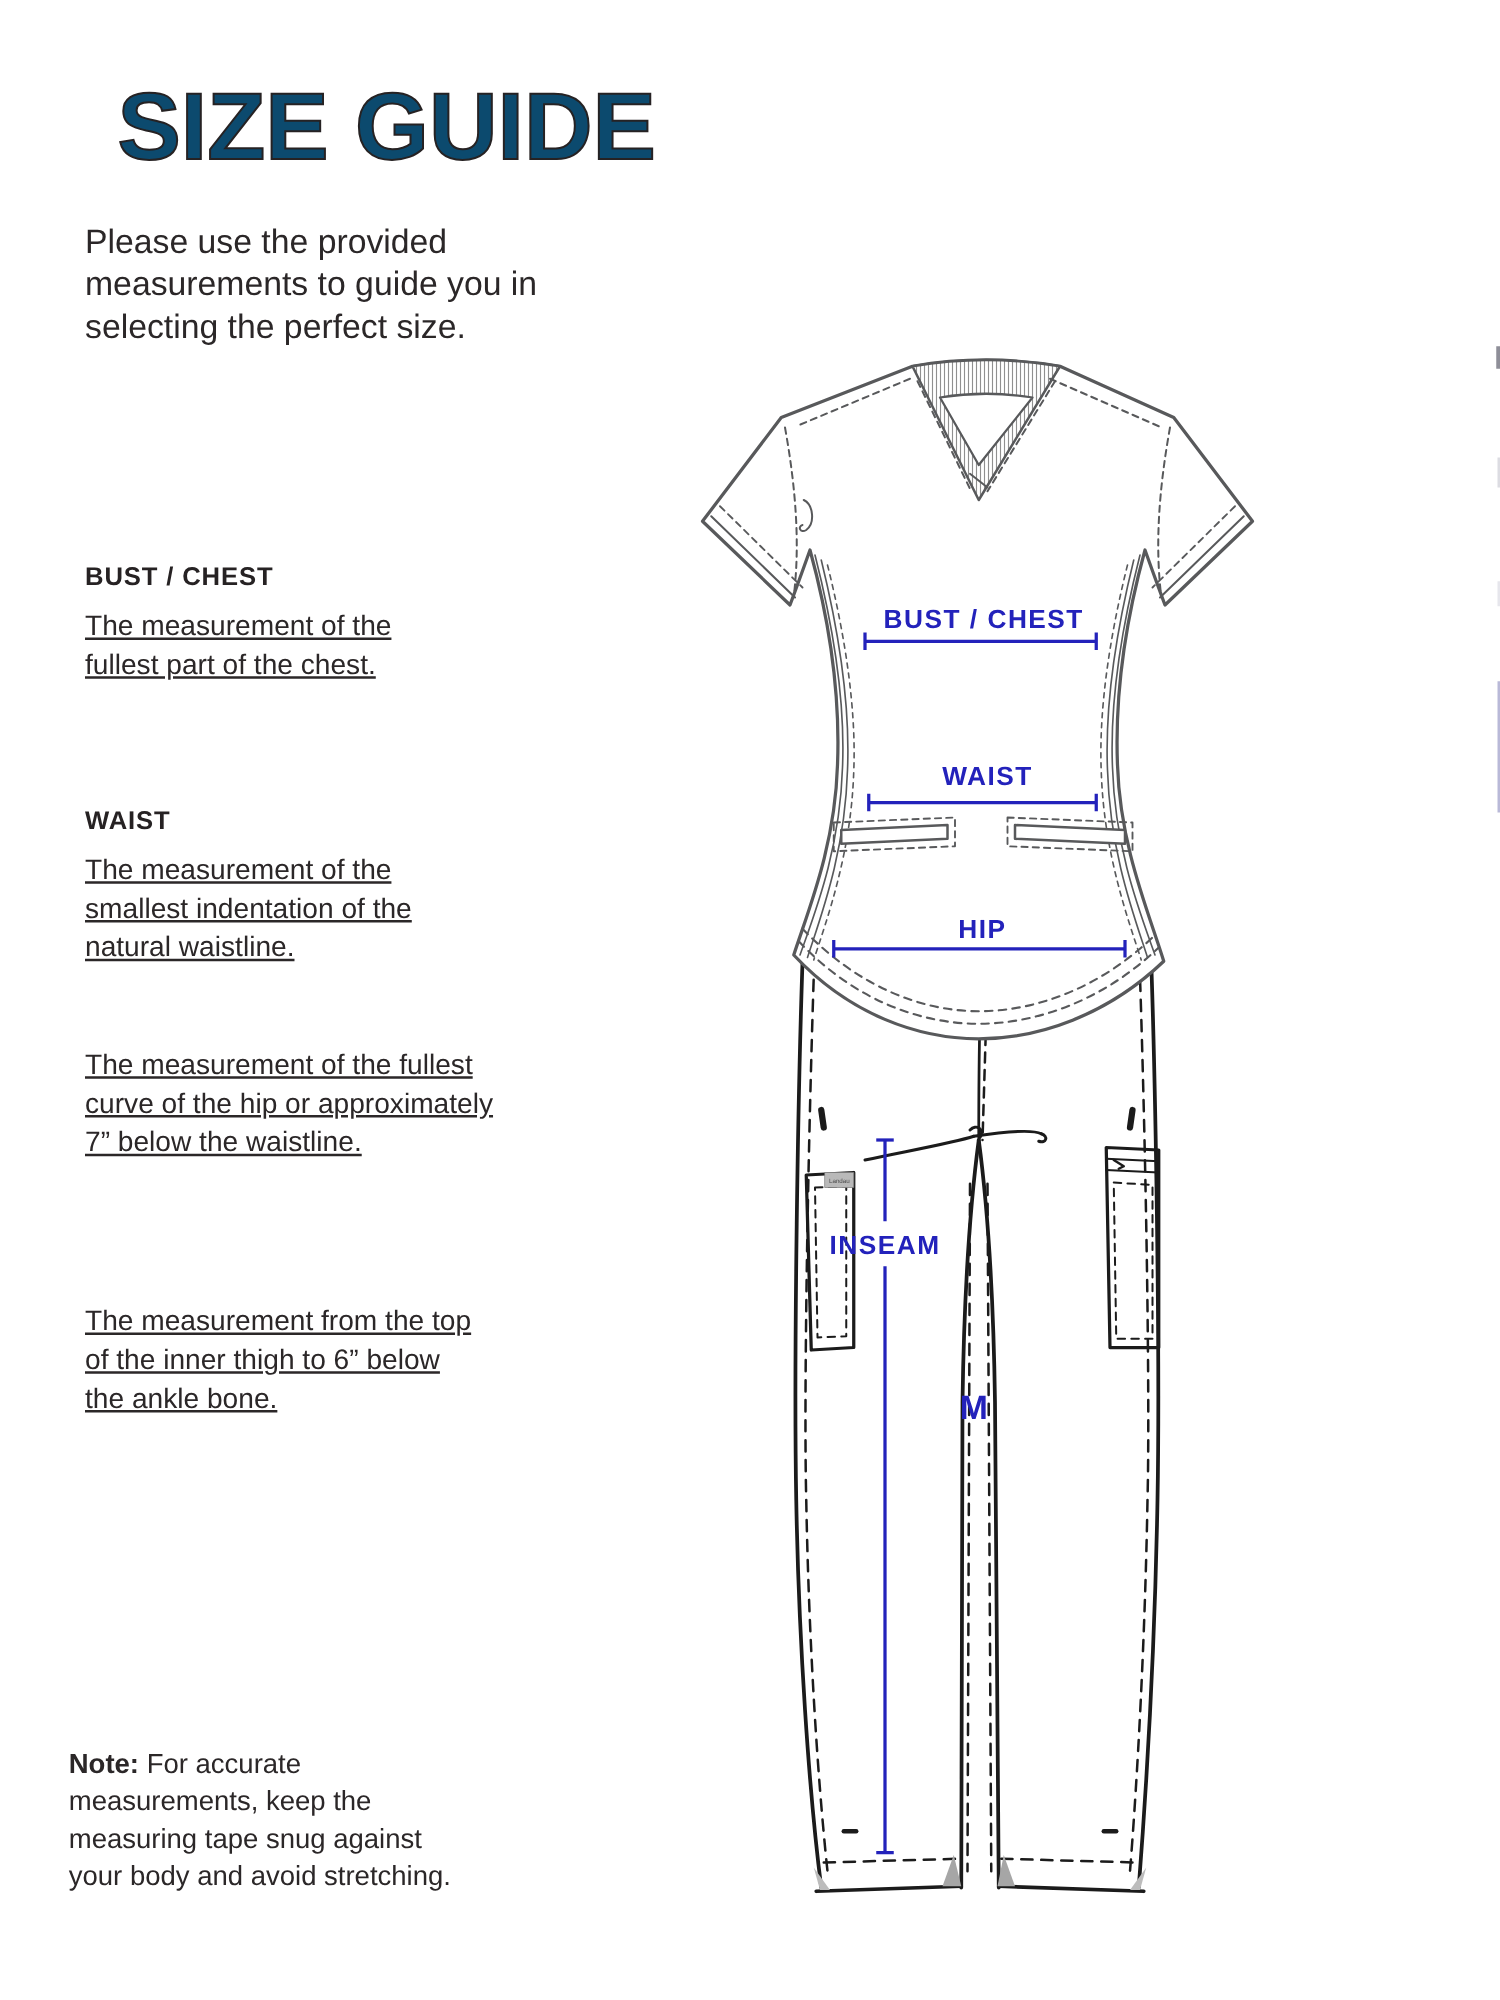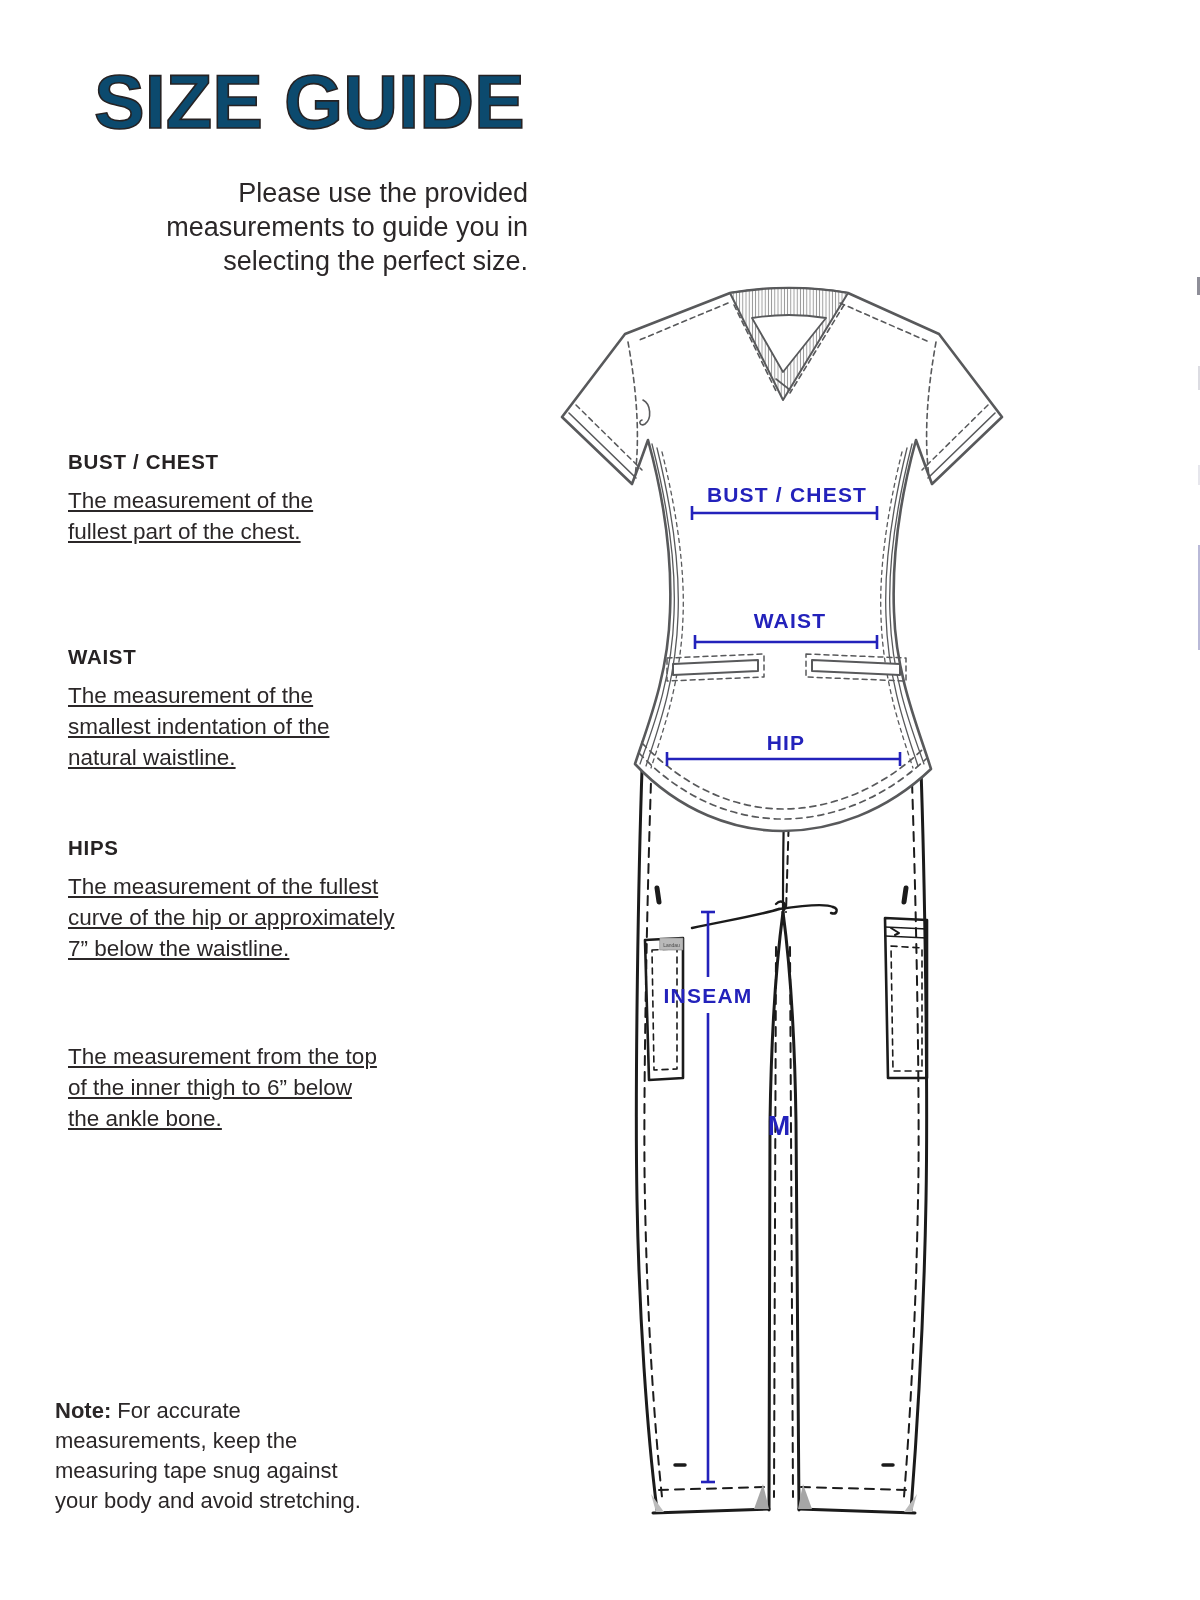--- a/index.html
+++ b/index.html
@@ -6,21 +6,21 @@
   body{width:1200px;height:1600px;position:relative;font-family:"Liberation Sans",sans-serif;color:#282425;}
   .page{position:absolute;left:0;top:0;width:1200px;height:1600px;background:#ffffff;overflow:hidden;}
 
   .title{
     position:absolute;left:66px;top:58px;
     font-size:76px;font-weight:bold;letter-spacing:0px;color:#0c4a6e;margin-left:28px;
     -webkit-text-stroke:1.6px #262223;
   }
   .intro{
     position:absolute;left:68px;top:176px;width:460px;
-    font-size:27px;line-height:34px;white-space:pre-line;color:#2b2728;text-align:right;
+    font-size:27px;line-height:34px;white-space:pre-line;color:#2b2728;
   }
   .def{position:absolute;left:68px;width:430px;}
   .def .def-h{
     font-size:20.5px;font-weight:bold;letter-spacing:0.7px;
     color:#262223;margin:0 0 11px 0;
   }
   .def .def-b{
     font-size:22.5px;line-height:31px;margin:0;white-space:pre-line;color:#2b2728;text-decoration:underline;
   }
   .def-bust{top:450px;}
@@ -65,21 +65,20 @@
   </div>
 
   <div class="def def-waist">
     <div class="def-h">WAIST</div>
     <div class="def-b">The measurement of the
 smallest indentation of the
 natural waistline.</div>
   </div>
 
   <div class="def def-hips">
-    <div class="def-h">HIPS</div>
     <div class="def-b">The measurement of the fullest
 curve of the hip or approximately
 7” below the waistline.</div>
   </div>
 
   <div class="def def-inseam">
     <div class="def-b">The measurement from the top
 of the inner thigh to 6” below
 the ankle bone.</div>
   </div>

